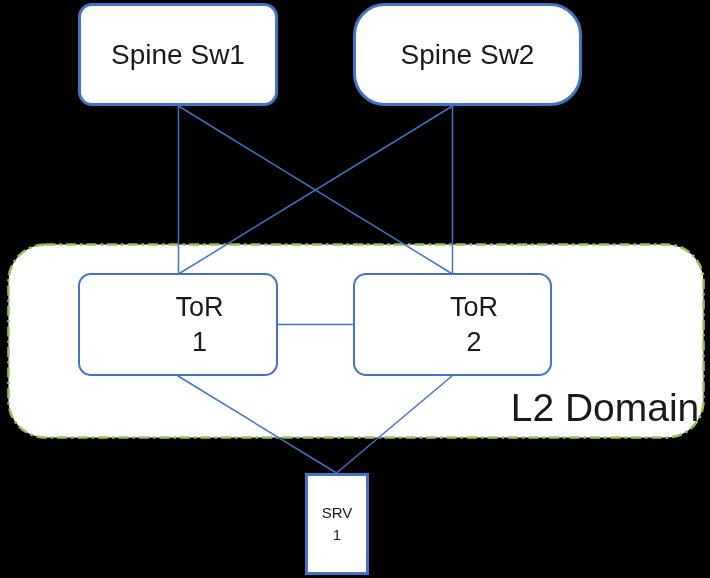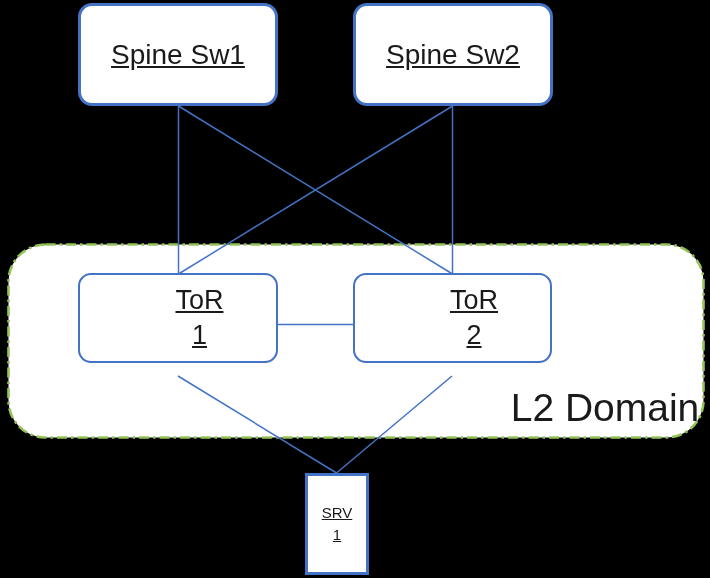--- a/index.html
+++ b/index.html
@@ -39,33 +39,32 @@
   .node {
     position: absolute;
     background: var(--fill);
     color: var(--text);
     display: flex;
     flex-direction: column;
     align-items: center;
     justify-content: center;
     text-align: center;
     line-height: 1.28;
-    text-decoration: underline;
   }
   .spine {
     width: 200px; height: 103px;
     border: 3px solid var(--blue);
     border-radius: 14px;
     font-size: 28px;
     font-weight: 500;
   }
   .spine1 { left: 78px; top: 3px; }
-  .spine2 { left: 353px; top: 3px; width: 200px; }
+  .spine2 { left: 353px; top: 3px; width: 229px; border-radius: 32px; }
   .tor {
-    width: 200px; height: 90px;
+    width: 200px; height: 103px;
     border: 2px solid var(--blue);
     border-radius: 13px;
     font-size: 27px;
     font-weight: 500;
     padding-left: 43px;
   }
   .tor1 { left: 78px; top: 273px; }
   .tor2 { left: 353px; top: 273px; width: 199px; }
   .srv {
     left: 305px; top: 473px;

